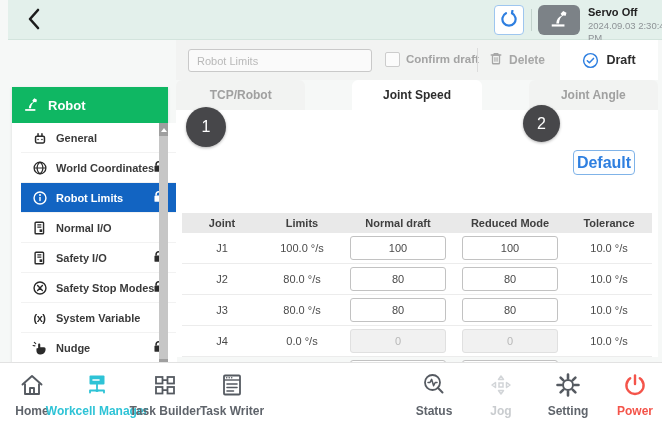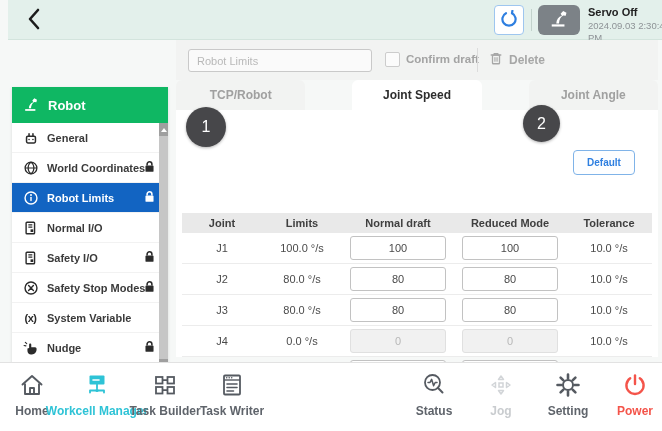--- a/index.html
+++ b/index.html
@@ -12,21 +12,21 @@
   .reset-btn { position:absolute; left:486px; top:5px; width:30px; height:30px; background:#fff; border:1px solid #9ec6ef; border-radius:4px; display:flex; align-items:center; justify-content:center; color:#2e7fe0; cursor:pointer; }
   .topbar-divider { position:absolute; left:523px; top:9px; width:1px; height:22px; background:#c2d3cc; }
   .robot-badge { position:absolute; left:530px; top:5px; width:42px; height:30px; background:#7c8287; border-radius:6px; display:flex; align-items:center; justify-content:center; color:#fff; }
   .servo-block { position:absolute; left:580px; top:6px; line-height:1.25; }
   .servo-status { font-size:11px; font-weight:bold; color:#222; }
   .servo-time { font-size:9.5px; color:#8d9296; }
 
   
   .sidebar { position:absolute; left:12px; top:44px; width:156px; height:302px; background:#fff; box-shadow:0 1px 3px rgba(0,0,0,.12);margin-top:43px; }
   .sidebar-header { height:36px; background:#0fb763; color:#fff; display:flex; align-items:center; gap:8px; padding-left:10px; font-size:13px; font-weight:bold; }
-  .sidebar-items { position:absolute; top:36px; left:0; width:156px; }
+  .sidebar-items { position:absolute; top:36px; left:9px; width:156px; }
   .side-item { height:30px; display:flex; align-items:center; gap:8px; padding-left:10px; padding-right:24px; position:relative; background:#fff; border-bottom:1px solid #f2f2f2; color:#3a3a3a; cursor:pointer; }
   .side-item .lbl { font-size:11px; font-weight:bold; white-space:nowrap; }
   .side-item .ic { width:17px; height:17px; flex:0 0 17px; display:flex; align-items:center; justify-content:center; color:#2b2b2b; }
   .side-item .lock { position:absolute; right:13px; top:50%; transform:translateY(-50%); color:#2b2b2b; }
   .side-item.selected { background:#1264c2; color:#fff; }
   .side-item.selected .ic, .side-item.selected .lock { color:#fff; }
   .sysvar { font-size:11px; font-weight:bold; letter-spacing:-0.5px; }
   .scrollbar { position:absolute; right:0; top:36px; width:9px; height:249px; background:#c6c6c6; }
   .scroll-arrow { position:absolute; right:0; width:9px; height:13px; background:#9f9f9f; display:flex; align-items:center; justify-content:center; cursor:pointer; }
   .scroll-up { top:36px; }
@@ -45,21 +45,21 @@
   .tb-divider { position:absolute; left:301px; top:8px; width:1px; height:24px; background:#dcdcdc; }
   .delete-btn { position:absolute; left:313px; top:8px; height:24px; display:flex; align-items:center; gap:6px; border:none; background:none; color:#a7a7a7; font-size:12px; font-weight:bold; cursor:pointer; font-family:"Liberation Sans",sans-serif; }
   .draft-area { position:absolute; left:384px; top:0; width:98px; height:40px; background:#fff; display:flex; align-items:center; justify-content:center; gap:7px; color:#2d2d2d; font-size:12.5px; font-weight:bold; border:none; cursor:pointer; font-family:"Liberation Sans",sans-serif; }
   .draft-area .ci { color:#2e7fe0; display:flex; }
 
   .tabs { position:absolute; left:0; top:40px; width:482px; height:30px; display:flex;gap:47px; }
   .tab { flex:1; display:flex; align-items:center; justify-content:center; font-size:12px; font-weight:bold; background:#f2f3f2; color:#a0a0a0; cursor:pointer; border-radius:6px 6px 0 0; }
   .tab.active { background:#fff; color:#2e2e2e; }
 
   .content { position:absolute; left:0; top:70px; width:482px; height:247px; background:#fff; }
-  .default-btn { position:absolute; left:397px; top:40px; width:62px; height:25px; background:#fdfeff; border:1px solid #7fb3e8; border-radius:4px; color:#2e7fe0; font-size:10px; font-weight:bold; cursor:pointer; font-family:"Liberation Sans",sans-serif; }
+  .default-btn { position:absolute; left:397px; top:40px; width:62px; height:25px; background:#fdfeff; border:1px solid #7fb3e8; border-radius:4px; color:#2e7fe0; font-size:16px; font-weight:bold; cursor:pointer; font-family:"Liberation Sans",sans-serif; }
 
   
   .jtable { position:absolute; left:6px; top:103px; width:470px; }
   .trow { display:flex; height:31px; align-items:center; border-bottom:1px solid #ececec; }
   .trow.head { height:20px; background:#e9e9e9; border-bottom:none; }
   .tc { font-size:11px; color:#4a4a4a; text-align:center; }
   .trow.head .tc { font-weight:bold; color:#3f3f3f; }
   .c-joint { width:80px; }
   .c-limits { width:80px; }
   .c-normal { width:112px; display:flex; justify-content:center; }
@@ -267,20 +267,29 @@
         <span>
           <svg width="14" height="15" viewBox="0 0 16 17">
               <path d="M2.5 4.5h11" stroke="#a7a7a7" stroke-width="1.5" stroke-linecap="round"></path>
               <path d="M6 4.5V3h4v1.5" fill="none" stroke="#a7a7a7" stroke-width="1.5"></path>
               <rect x="4" y="4.5" width="8" height="10" rx="1" fill="none" stroke="#a7a7a7" stroke-width="1.5"></rect>
               <path d="M6.8 7.5v4M9.2 7.5v4" stroke="#a7a7a7" stroke-width="1.3" stroke-linecap="round"></path>
             </svg>
         </span>
         <span>Delete</span>
       </button>
+      <button class="draft-area">
+        <span class="ci">
+          <svg width="17" height="17" viewBox="0 0 18 18">
+              <circle cx="9" cy="9" r="7.3" fill="none" stroke="#2e7fe0" stroke-width="1.5"></circle>
+              <path d="M5.6 9.2l2.2 2.2 4.4-4.6" fill="none" stroke="#2e7fe0" stroke-width="1.6" stroke-linecap="round" stroke-linejoin="round"></path>
+            </svg>
+        </span>
+        <span>Draft</span>
+      </button>
     </div>
 
     <div class="tabs">
       <div class="tab">TCP/Robot</div>
       <div class="tab active">Joint Speed</div>
       <div class="tab">Joint Angle</div>
     </div>
 
     <div class="content">
       <button class="default-btn">Default</button>

